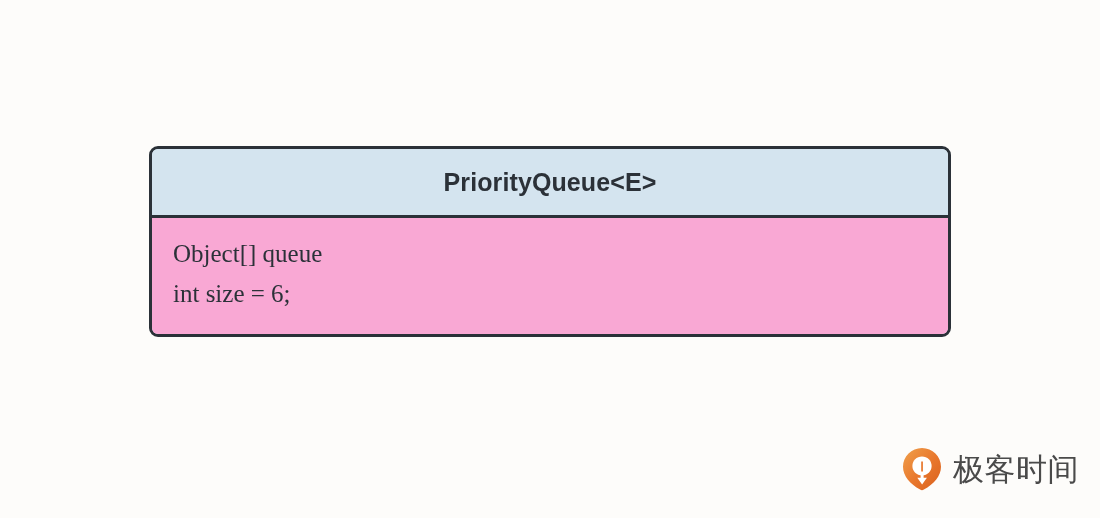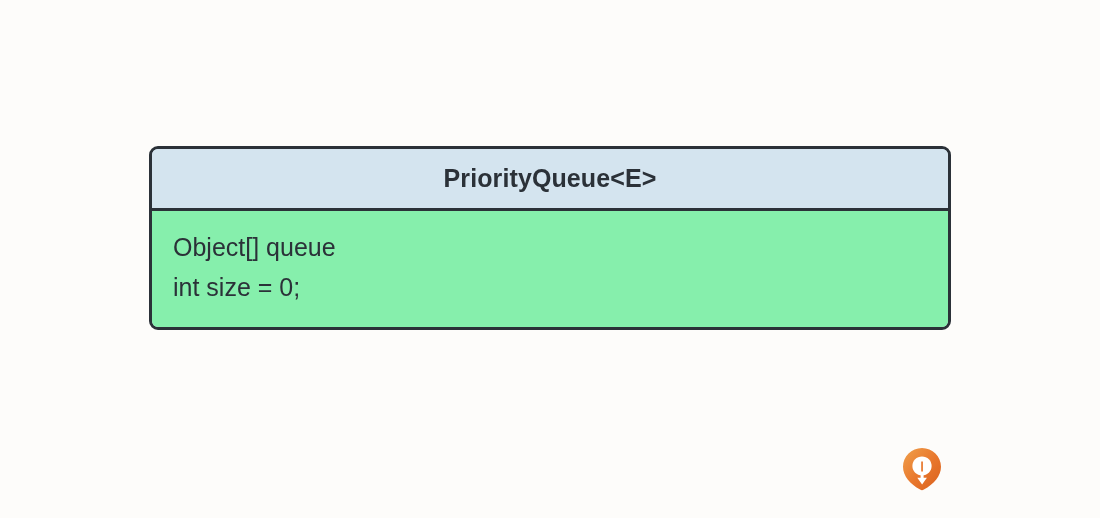--- a/index.html
+++ b/index.html
@@ -27,41 +27,42 @@
     top: 146px;
     width: 802px;
     box-sizing: border-box;
     border: 3px solid #2b3138;
     border-radius: 9px;
     background: #d4e4ef;
     overflow: hidden;
   }
 
   .uml-header {
-    height: 62px;
+    height: 69px;
     display: flex;
     align-items: center;
     justify-content: center;
     background: #d4e4ef;
     border-bottom: 3px solid #2b3138;
     box-sizing: border-box;
   }
 
   .uml-title {
     font-size: 25px;
     font-weight: bold;
     color: #2b3138;
     letter-spacing: 0.1px;
     white-space: nowrap;
   }
 
   .uml-body {
-    background: #86efac;
+    background: #f9a8d4;
     padding: 16px 21px 20px 21px;
     box-sizing: border-box;
+    font-family: Liberation Serif, serif;
   }
 
   .uml-attr {
     font-size: 25px;
     line-height: 40px;
     color: #2b3138;
     white-space: nowrap;
     font-weight: normal;
   }
 
@@ -96,21 +97,21 @@
 <div id="canvas">
 
   <div class="uml-class">
 
     <div class="uml-header">
       <div class="uml-title">PriorityQueue&lt;E&gt;</div>
     </div>
 
     <div class="uml-body">
       <div class="uml-attr">Object[] queue</div>
-      <div class="uml-attr">int size = 0;</div>
+      <div class="uml-attr">int size = 6;</div>
     </div>
 
   </div>
 
   <div class="watermark">
     <span class="watermark-mark">
       <svg viewBox="0 0 44 46" width="44" height="46" aria-hidden="true">
         <defs>
           <linearGradient id="gtGrad" x1="0" y1="0" x2="1" y2="1">
             <stop offset="0%" stop-color="#f0a04b"></stop>
@@ -120,15 +121,16 @@
         </defs>
         <path d="M22 2 C32.5 2 41 10.4 41 20.8 C41 30.2 33.6 38.4 23.9 43.6
                  C22.7 44.3 21.3 44.3 20.1 43.6 C10.4 38.4 3 30.2 3 20.8
                  C3 10.4 11.5 2 22 2 Z" fill="url(#gtGrad)"></path>
         <path d="M22 10.5 C27.4 10.5 31.6 14.6 31.6 19.9 C31.6 25.2 27.4 29.3 22 29.3
                  C16.6 29.3 12.4 25.2 12.4 19.9 C12.4 14.6 16.6 10.5 22 10.5 Z" fill="#ffffff"></path>
         <path d="M20.6 13.8 L23.6 13.8 L23.6 31.8 L26.9 31.8 L22.1 38.6 L17.3 31.8 L20.6 31.8 Z" fill="#ffffff"></path>
         <path d="M21.2 15.6 L22.9 15.6 L22.9 25.4 L21.2 25.4 Z" fill="#e8762c"></path>
       </svg>
     </span>
+    <span class="watermark-text">极客时间</span>
   </div>
 
 </div>
 
 </body></html>

